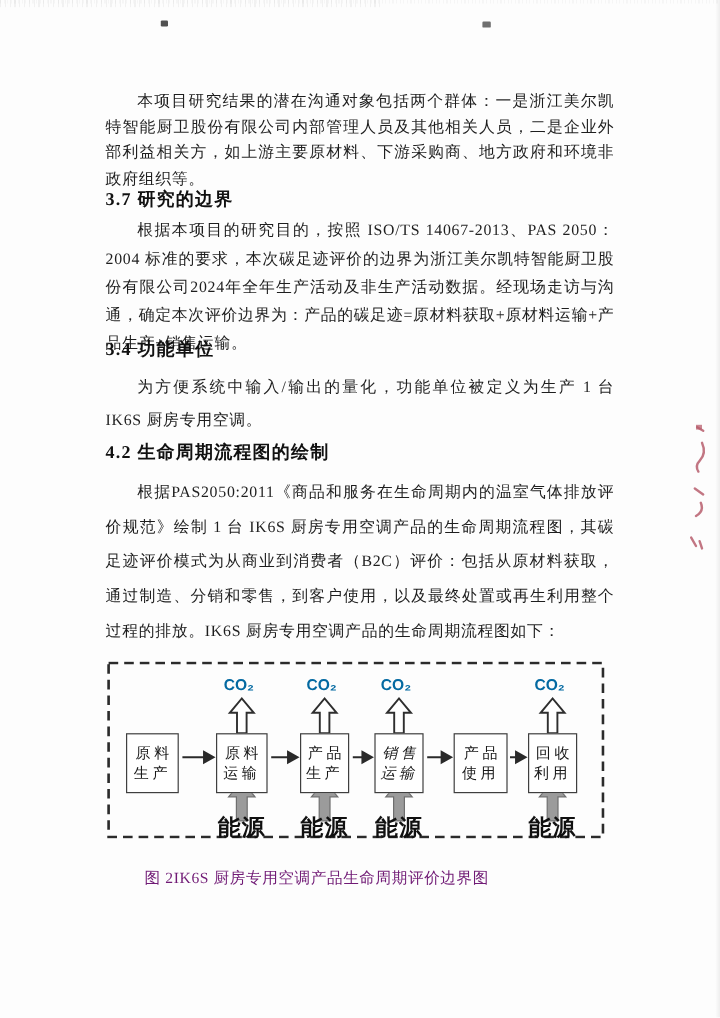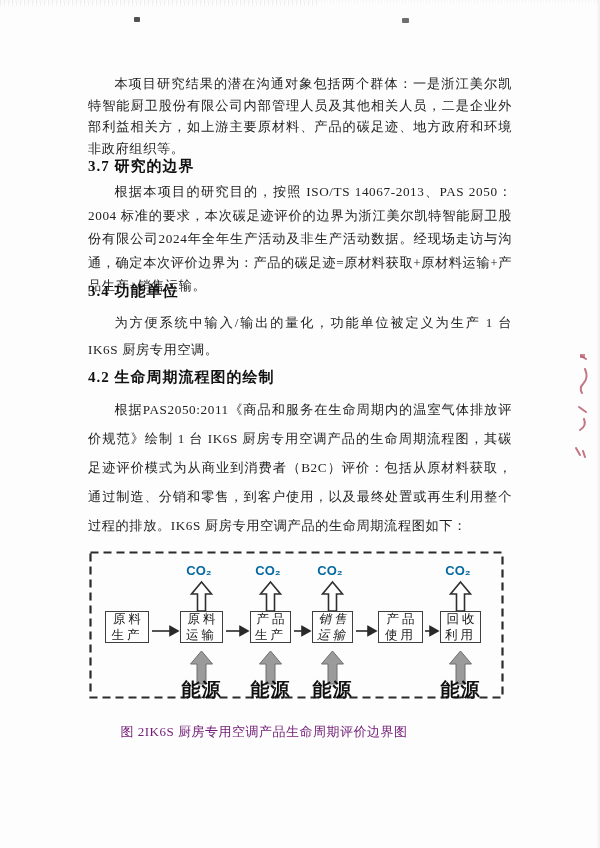--- a/index.html
+++ b/index.html
@@ -17,21 +17,21 @@
   }
   .heading{
     position:absolute;left:88px;margin:0;
     font-size:15px;font-weight:bold;letter-spacing:1px;color:#111;
   }
   .diagram{
     position:absolute;left:89px;top:551px;width:415px;height:148px;
   }
   .arrow-layer{position:absolute;left:0;top:0;}
   .sbox{
-    position:absolute;top:60px;height:32px;background:#fff;
+    position:absolute;top:60px;height:50px;background:#fff;
     border:1.6px solid #3f3f3f;box-sizing:border-box;
     display:flex;align-items:center;justify-content:center;
   }
   .sbox-label{
     white-space:pre-line;text-align:center;
     font-size:12.5px;line-height:16px;letter-spacing:3px;
     color:#181818;text-indent:3px;
   }
   .co2-label{
     position:absolute;top:12px;transform:translateX(-50%);
@@ -64,21 +64,21 @@
 </style>
 </head>
 <body>
 
 <div class="noise-band"></div>
 <div class="noise-band2"></div>
 <div class="speck" style="left:134px;top:17px;width:6px;height:5px;"></div>
 <div class="speck" style="left:402px;top:18px;width:7px;height:5px;opacity:.7;"></div>
 <div class="edge-shade"></div>
 
-<p class="body-para" style="top:73px;line-height:21.5px;">本项目研究结果的潜在沟通对象包括两个群体：一是浙江美尔凯特智能厨卫股份有限公司内部管理人员及其他相关人员，二是企业外部利益相关方，如上游主要原材料、产品的碳足迹、地方政府和环境非政府组织等。</p>
+<p class="body-para" style="top:73px;line-height:21.5px;">本项目研究结果的潜在沟通对象包括两个群体：一是浙江美尔凯特智能厨卫股份有限公司内部管理人员及其他相关人员，二是企业外部利益相关方，如上游主要原材料、下游采购商、地方政府和环境非政府组织等。</p>
 
 <h3 class="heading" style="top:157px;">3.7 研究的边界</h3>
 
 <p class="body-para" style="top:180px;line-height:23.5px;">根据本项目的研究目的，按照 ISO/TS 14067-2013、PAS 2050：2004 标准的要求，本次碳足迹评价的边界为浙江美尔凯特智能厨卫股份有限公司2024年全年生产活动及非生产活动数据。经现场走访与沟通，确定本次评价边界为：产品的碳足迹=原材料获取+原材料运输+产品生产+销售运输。</p>
 
 <h3 class="heading" style="top:282px;">3.4 功能单位</h3>
 
 <p class="body-para" style="top:309px;line-height:27px;">为方便系统中输入/输出的量化，功能单位被定义为生产 1 台 IK6S 厨房专用空调。</p>
 
 <h3 class="heading" style="top:368px;">4.2 生命周期流程图的绘制</h3>

